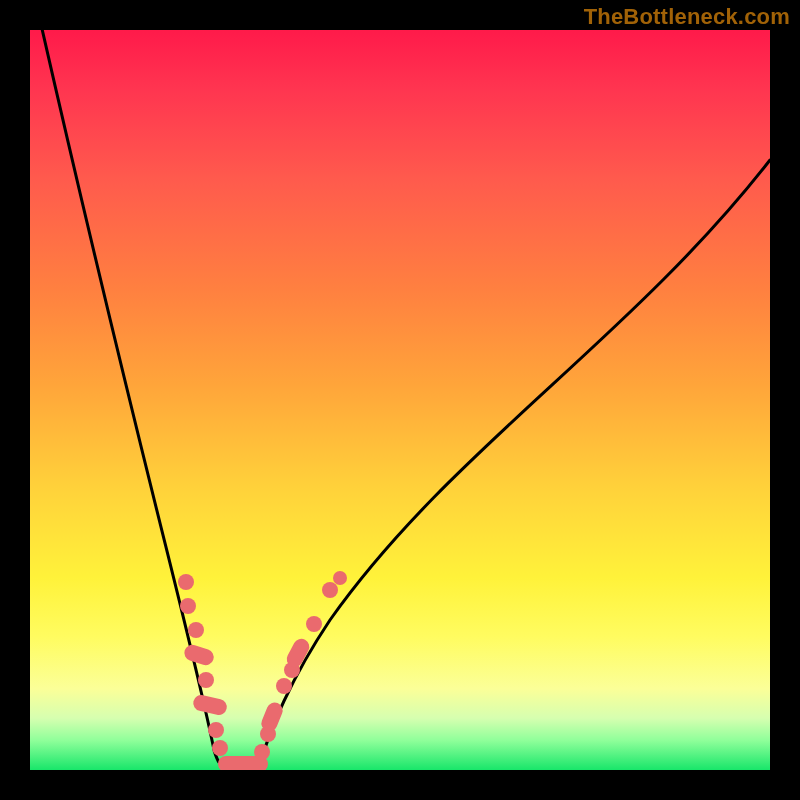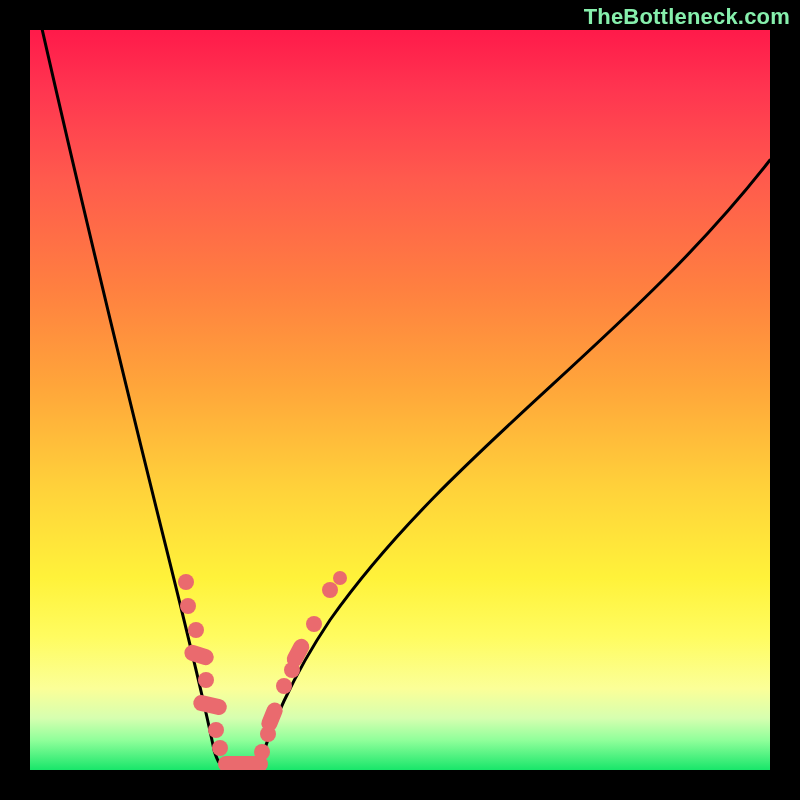--- a/index.html
+++ b/index.html
@@ -29,21 +29,21 @@
       #fbff98 89%,
       #d6ffb0 93%,
       #8fff9a 96%,
       #18e66a 100%
     );
   }
   .watermark {
     position: absolute;
     top: 4px;
     right: 10px;
-    color: #86efac;
+    color: #a16207;
     font-size: 22px;
     font-weight: 600;
     letter-spacing: 0.2px;
     user-select: none;
   }
   svg.curve {
     position: absolute;
     left: 0;
     top: 0;
     width: 740px;

